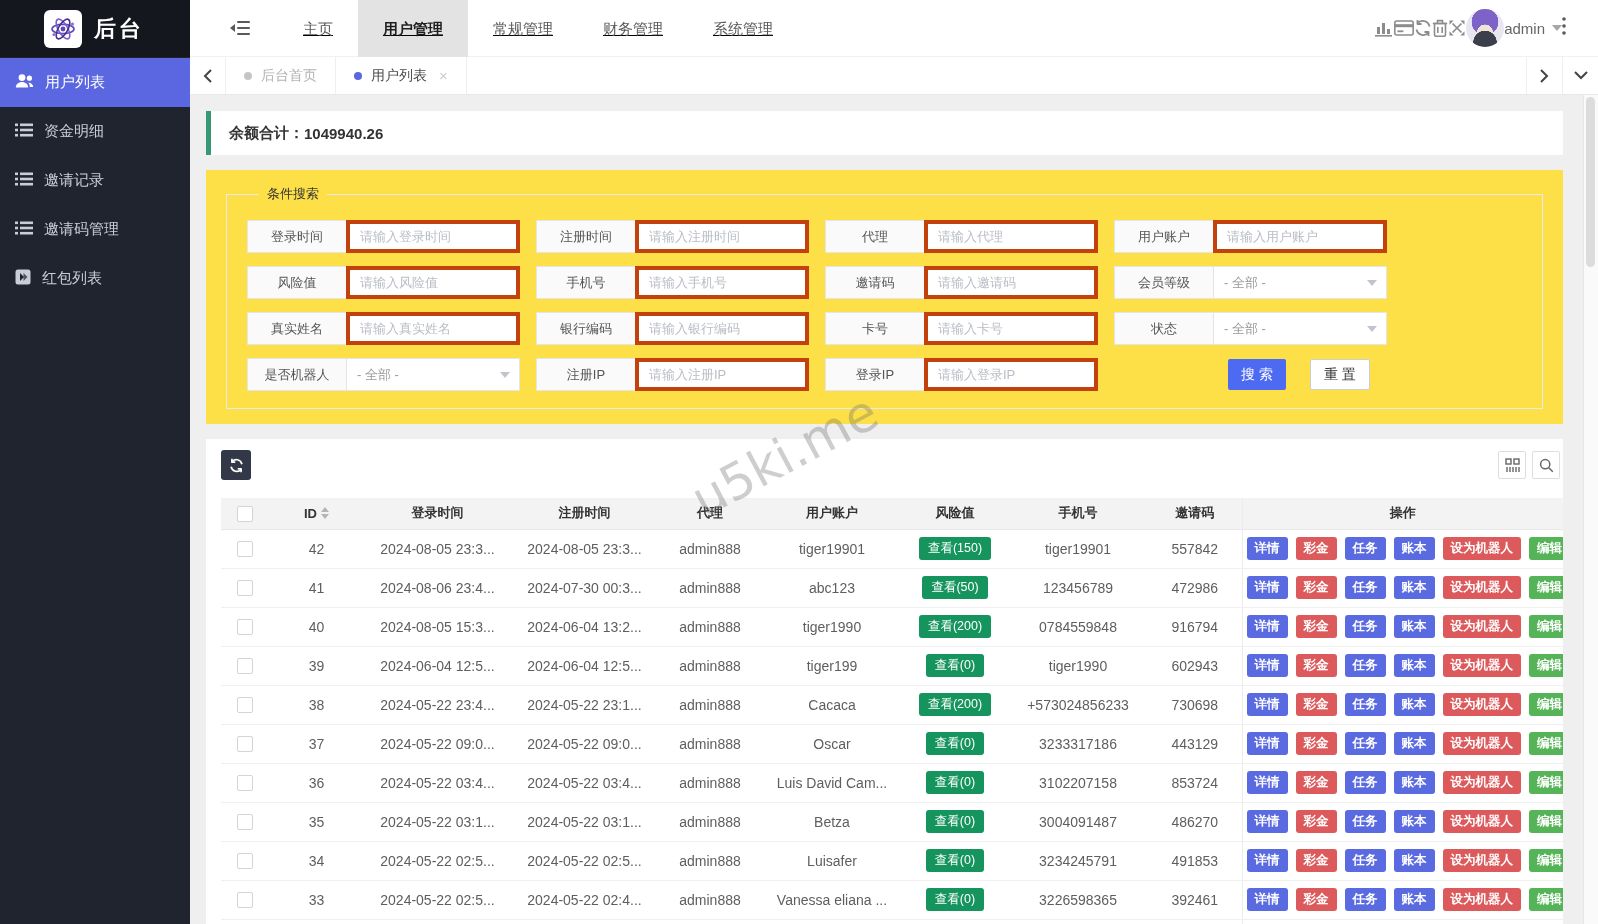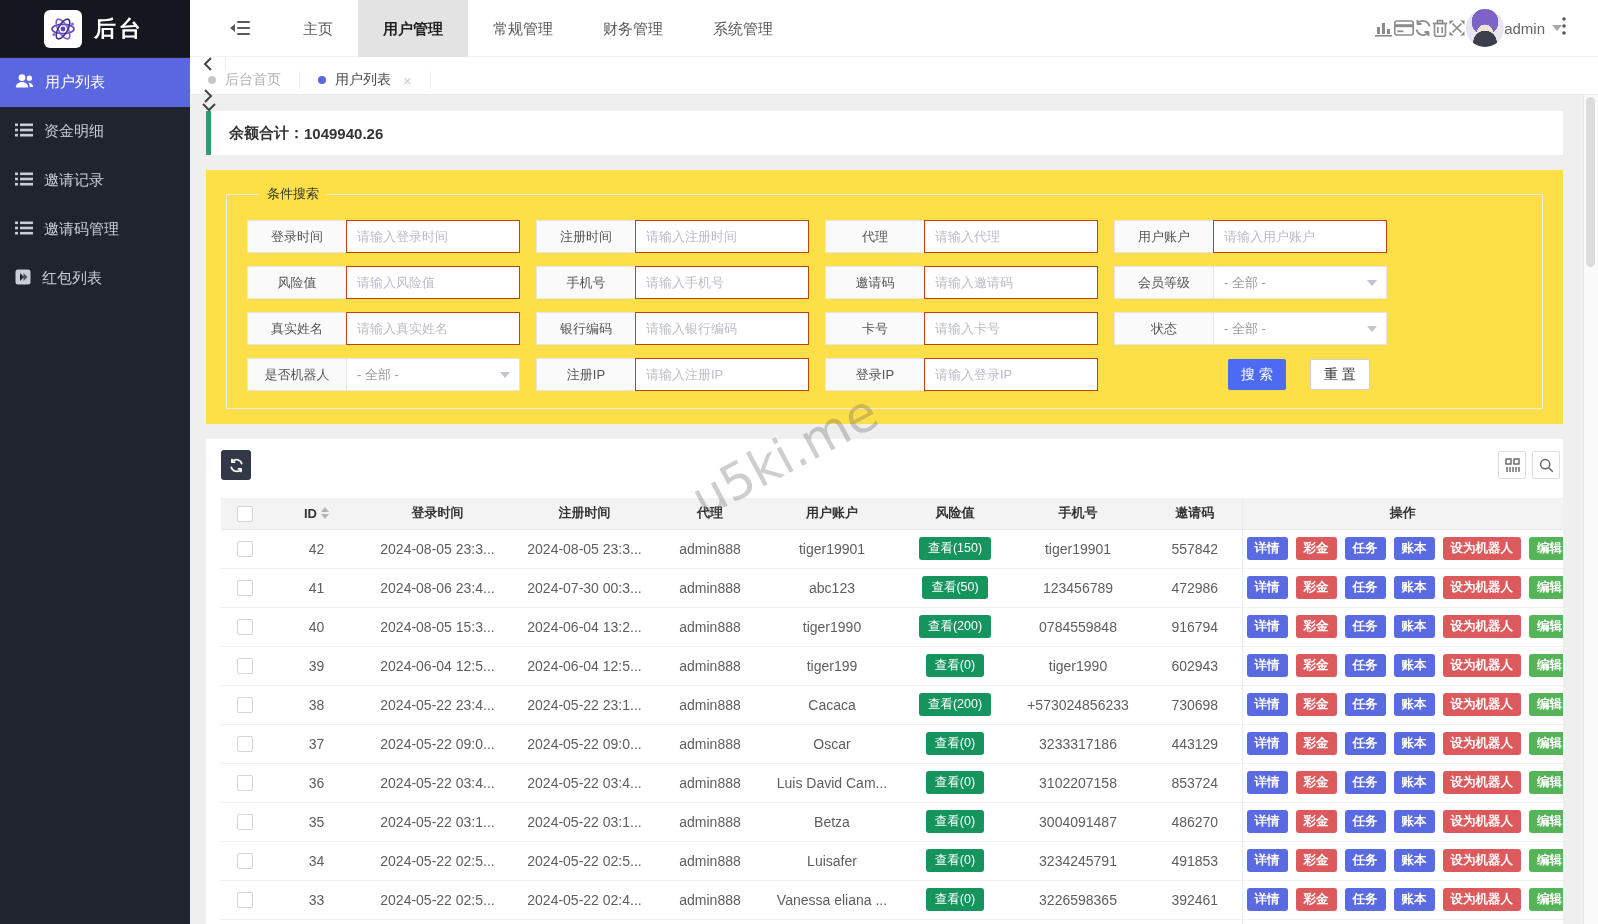--- a/index.html
+++ b/index.html
@@ -12,57 +12,57 @@
   .logo-icon { width:38px; height:38px; background:#fff; border-radius:6px; display:flex; align-items:center; justify-content:center; }
   .logo-title { color:#fff; font-size:22px; font-weight:bold; letter-spacing:3px; }
   .menu { padding-top:1px; }
   .menu-item { height:49px; display:flex; align-items:center; padding-left:15px; gap:11px; color:#c9cdd8; font-size:15px; cursor:pointer; }
   .menu-item.active { background:#5a67e0; color:#fff; }
   .menu-item svg { flex:0 0 auto; }
 
   
   .topbar { position:fixed; left:190px; top:0; right:0; height:57px; background:#fff; display:flex; align-items:center; border-bottom:1px solid #f1f1f1; z-index:30; }
   .collapse-btn { margin-left:40px; cursor:pointer; display:flex; align-items:center; color:#595959; }
-  .nav { display:flex; margin-left:28px; height:57px; }
+  .nav { display:flex; margin-left:28px; height:57px;text-decoration:underline; }
   .nav-item { padding:0 25px; line-height:57px; font-size:15px; color:#595959; cursor:pointer; white-space:nowrap; }
   .nav-item.active { background:#e3e3e3; color:#1f1f1f; font-weight:bold; }
   .topbar-right { margin-left:auto; display:flex; align-items:center; padding-right:32px; }
   .top-icon { color:#8c8c8c; display:flex; cursor:pointer; }
   .avatar { width:38px; height:38px; border-radius:50%; cursor:pointer; overflow:hidden;
     background:
       radial-gradient(circle at 50% 88%, #3a3f4a 0 30%, transparent 31%),
       radial-gradient(circle at 50% 62%, #f0e3d8 0 26%, transparent 27%),
       radial-gradient(circle at 50% 34%, #7d63c8 0 42%, transparent 43%),
       #e9e6f2; }
   .user-name { color:#666; font-size:15px; display:flex; align-items:center; gap:7px; cursor:pointer; }
   .caret-down { width:0; height:0; border-left:5px solid transparent; border-right:5px solid transparent; border-top:6px solid #a6a6a6; }
   .dots-menu { color:#595959; font-size:17px; cursor:pointer; letter-spacing:0; }
 
   
-  .tabbar { position:fixed; left:190px; top:57px; right:0; height:38px; background:#fff; display:flex; align-items:stretch; border-bottom:1px solid #e9e9e9; z-index:29;flex-direction:column; }
+  .tabbar { position:fixed; left:190px; top:57px; right:0; height:38px; background:#fff; display:flex; align-items:stretch; border-bottom:1px solid #e9e9e9; z-index:29; }
   .tab-nav-btn { width:36px; display:flex; align-items:center; justify-content:center; color:#555; cursor:pointer; border-right:1px solid #efefef; }
   .tab-nav-btn.right { border-right:none; border-left:1px solid #efefef; }
   .tab { display:flex; align-items:center; gap:9px; padding:0 18px; border-right:1px solid #efefef; font-size:14px; color:#b3b3b3; cursor:pointer; white-space:nowrap; }
   .tab.active { color:#4a4a4a; }
   .dot { width:8px; height:8px; border-radius:50%; background:#c6c6c6; }
   .tab.active .dot { background:#5a67e0; }
   .tab-close { color:#ccc; font-size:15px; margin-left:3px; line-height:1; }
   .tab-spacer { flex:1; }
 
   
   .main { position:fixed; left:190px; top:95px; width:1393px; height:829px; padding:16px 20px 0 16px; background:#efefef; }
   .summary { height:44px; background:#fff; border-left:5px solid #359a74; display:flex; align-items:center; padding-left:18px; font-size:15px; font-weight:bold; color:#333; margin-bottom:15px; }
 
   .search-panel { background:#fde047; padding:15px 20px 15px 20px; margin-bottom:15px; }
   fieldset { border:1px solid #ebebeb; padding:17px 0 4px 20px; }
   legend { font-size:13px; color:#333; padding:0 8px; margin-left:12px; }
   .f-row { display:flex; gap:16px; margin-bottom:13px; }
   .f-group { display:flex; width:273px; height:33px; }
   .f-label { width:100px; background:#fafafa; border:1px solid #e5e5e5; display:flex; align-items:center; justify-content:center; font-size:13px; color:#555; white-space:nowrap; }
-  .f-input { flex:1; min-width:0; border:1px solid #c2410c; margin-left:-1px; padding:0 10px; font-size:13px; color:#333; outline:none; font-family:inherit; }
+  .f-input { flex:1; min-width:0; border:4px solid #c2410c; margin-left:-1px; padding:0 10px; font-size:13px; color:#333; outline:none; font-family:inherit; }
   .f-input::placeholder { color:#b9bdc6; }
   .f-select { flex:1; border:1px solid #e5e5e5; margin-left:-1px; display:flex; align-items:center; padding:0 22px 0 10px; font-size:13px; color:#999; position:relative; cursor:pointer; background:#fff; }
   .f-select .sel-caret { position:absolute; right:9px; top:13px; width:0; height:0; border-left:5px solid transparent; border-right:5px solid transparent; border-top:6px solid #c0c4cc; }
   .f-buttons { display:flex; gap:24px; margin-left:114px; align-items:center; }
   .btn-search { background:#4d6af2; color:#fff; border:none; height:31px; padding:0 13px; font-size:14px; border-radius:2px; cursor:pointer; font-family:inherit; }
   .btn-reset { background:#fff; color:#333; border:1px solid #cfcfcf; height:31px; padding:0 13px; font-size:14px; border-radius:2px; cursor:pointer; font-family:inherit; }
 
   .table-panel { background:#fff; position:relative; padding:11px 0 0 15px; height:560px; }
   .watermark { position:absolute; left:478px; top:-12px; transform:rotate(-28deg); font-size:50px; color:rgba(105,105,105,0.33); pointer-events:none; z-index:6; font-family:"DejaVu Sans",sans-serif; }
   .toolbar { display:flex; align-items:center; margin-bottom:18px; padding-right:3px; }

